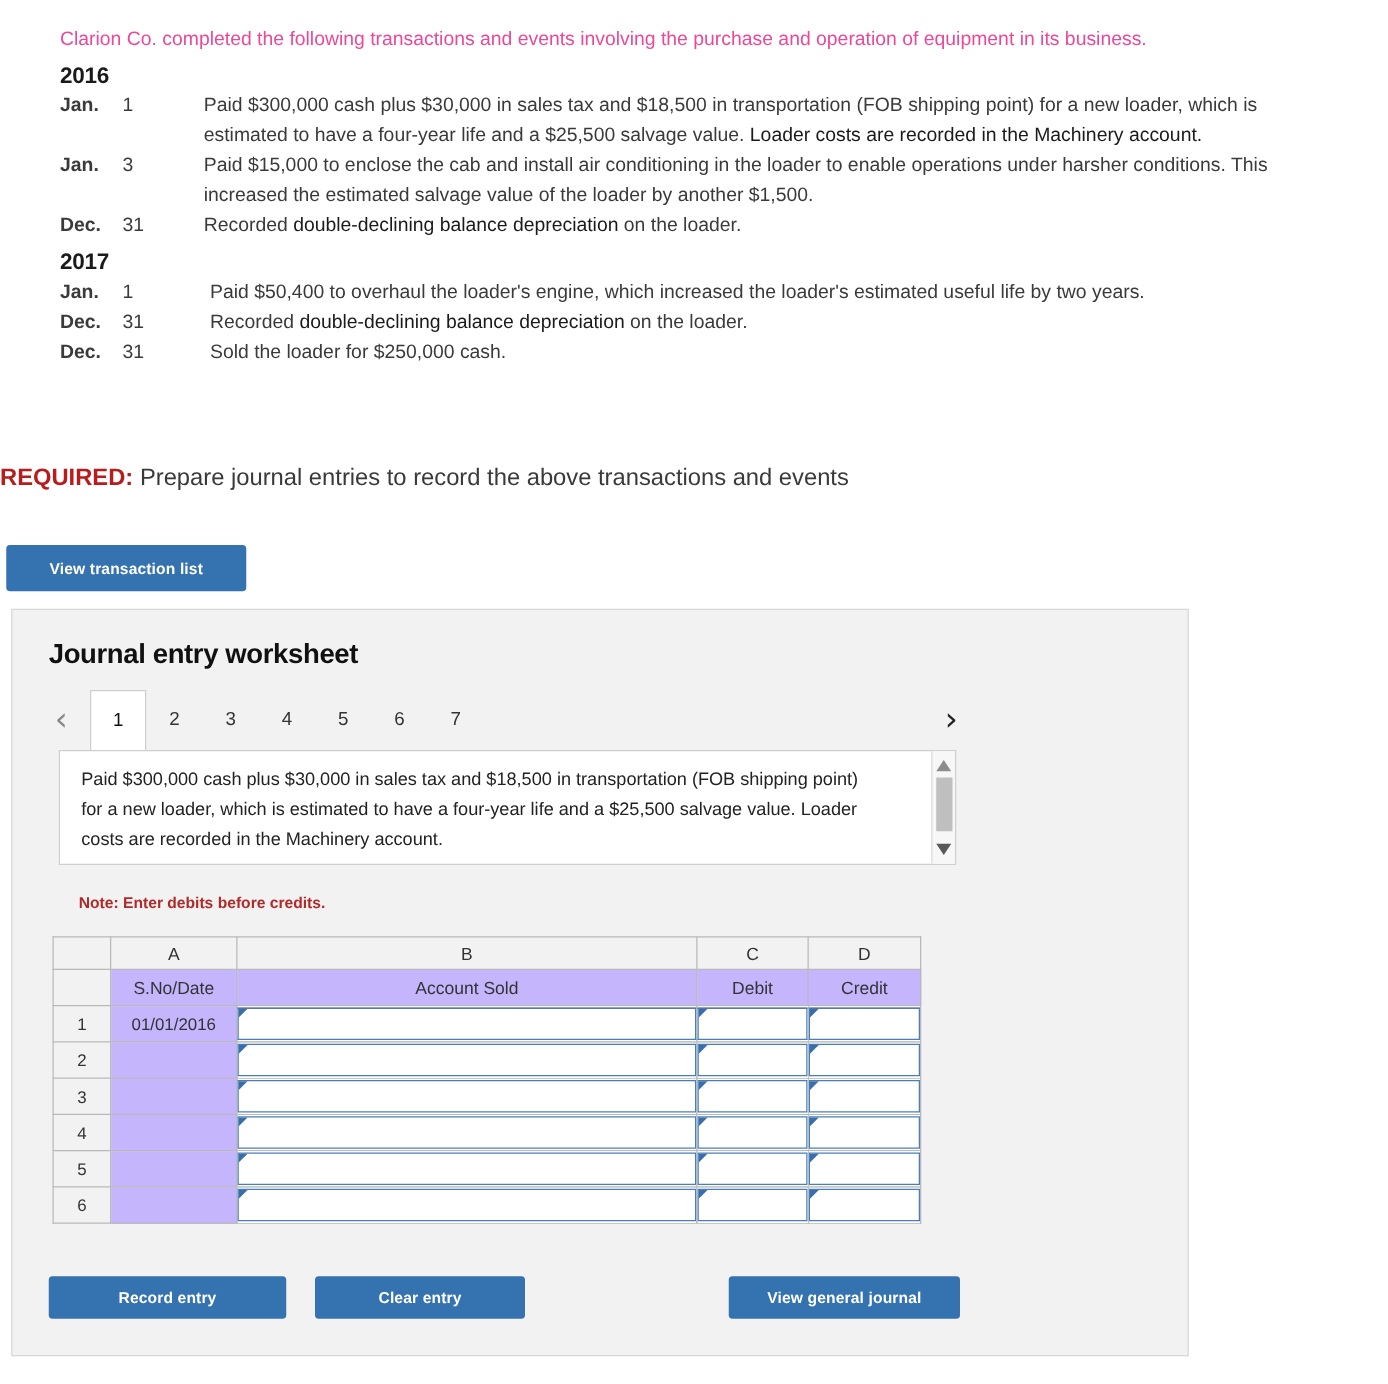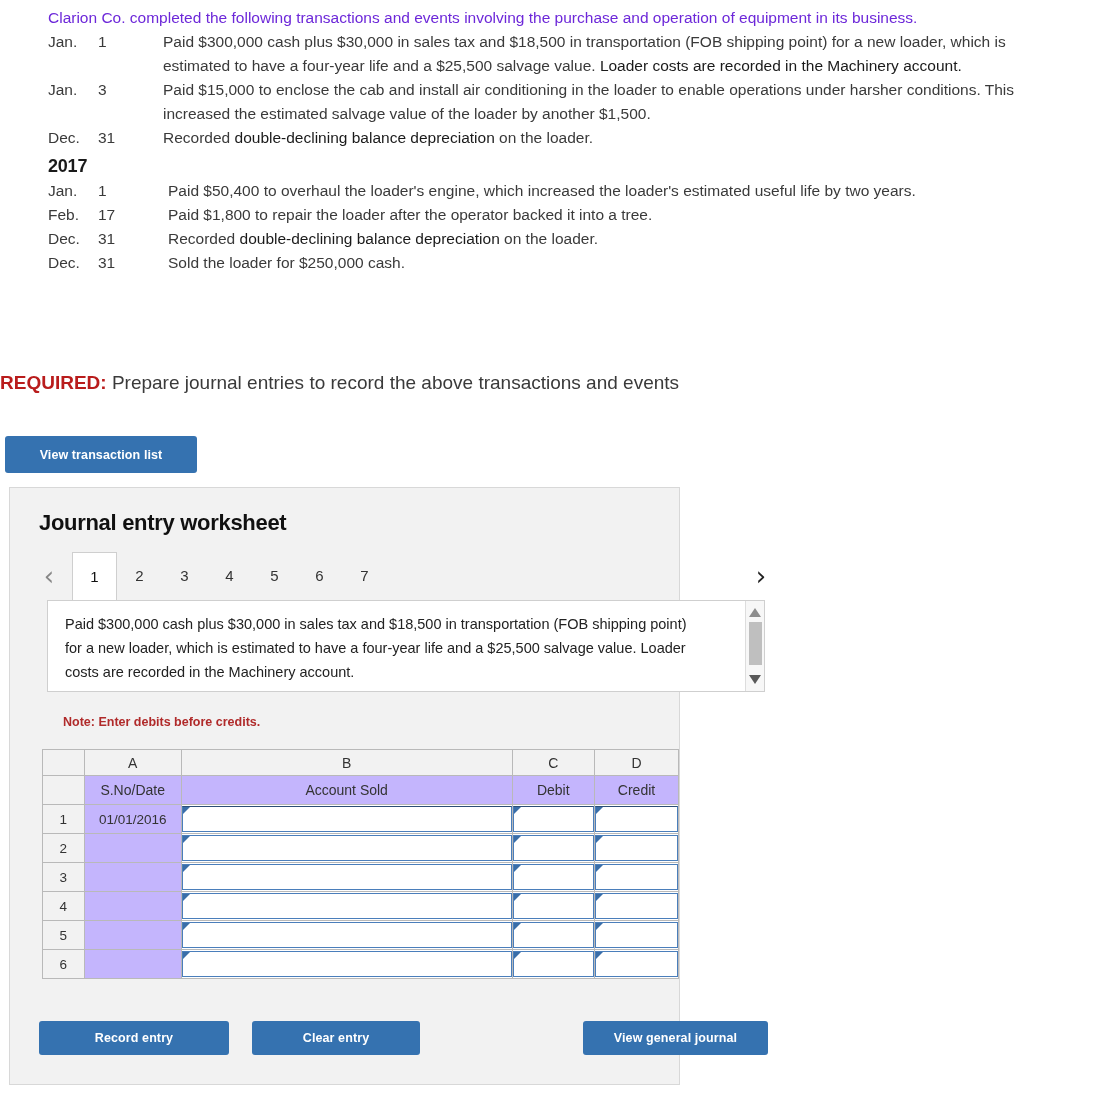--- a/index.html
+++ b/index.html
@@ -19,43 +19,43 @@
   
   .problem {
     position: absolute;
     left: 48px;
     top: 0px;
     width: 968px;
   }
   .intro {
     font-size: 15.5px;
     line-height: 24px;
-    color: #6d28d9;
+    color: #ec4899;
     margin: 0;
-    padding-top: 6px;
+    padding-top: 20px;
   }
   .year-head {
     font-size: 18px;
     font-weight: bold;
     color: #1a1a1a;
     margin: 6px 0 2px 0;
     letter-spacing: -0.2px;
   }
   .tx-table {
     border-collapse: collapse;
     width: 968px;
   }
   .tx-table td {
     vertical-align: top;
     font-size: 15.5px;
     line-height: 24px;
     color: #3a3a3a;
     padding: 0;
   }
-  .col-month { width: 50px; }
+  .col-month { width: 50px; font-weight: bold; }
   .col-day   { width: 65px; }
   .col-desc  { }
   .tx-2017 .col-desc { padding-left: 5px; }
   .tx-table b { color: #1a1a1a; font-weight: normal; }
 
   .required {
     position: absolute;
     left: 0px;
     top: 370px;
     font-size: 19px;
@@ -88,21 +88,21 @@
     top: 436px;
     width: 192px;
     height: 37px;
   }
 
   
   .panel {
     position: absolute;
     left: 9px;
     top: 487px;
-    width: 671px;
+    width: 942px;
     height: 598px;
     background: #f2f2f2;
     border: 1px solid #d8d8d8;
     box-sizing: border-box;
   }
   .panel-title {
     position: absolute;
     left: 29px;
     top: 22px;
     font-size: 22px;
@@ -300,20 +300,21 @@
   .btn-record  { position: absolute; left: 39px;  top: 1021px; width: 190px; height: 34px; }
   .btn-clear   { position: absolute; left: 252px; top: 1021px; width: 168px; height: 34px; }
   .btn-journal { position: absolute; left: 583px; top: 1021px; width: 185px; height: 34px; }
 </style>
 </head>
 <body>
 
 <div class="problem">
   <p class="intro">Clarion Co. completed the following transactions and events involving the purchase and operation of equipment in its business.</p>
   <div>
+      <div class="year-head">2016</div>
       <table class="tx-table">
         <tbody>
           <tr>
             <td class="col-month">Jan.</td>
             <td class="col-day">1</td>
             <td class="col-desc"><span>Paid $300,000 cash plus $30,000 in sales tax and $18,500 in transportation (FOB shipping point) for a new loader, which is estimated to have a four-year life and a $25,500 salvage value. </span><b>Loader costs are recorded in the Machinery account.</b><span></span></td>
           </tr>
           <tr>
             <td class="col-month">Jan.</td>
             <td class="col-day">3</td>
@@ -326,25 +327,20 @@
           </tr>
         </tbody>
       </table>
       <div class="year-head">2017</div>
       <table class="tx-table tx-2017">
         <tbody>
           <tr>
             <td class="col-month">Jan.</td>
             <td class="col-day">1</td>
             <td class="col-desc"><span>Paid $50,400 to overhaul the loader's engine, which increased the loader's estimated useful life by two years.</span><b></b><span></span></td>
-          </tr>
-          <tr>
-            <td class="col-month">Feb.</td>
-            <td class="col-day">17</td>
-            <td class="col-desc"><span>Paid $1,800 to repair the loader after the operator backed it into a tree.</span><b></b><span></span></td>
           </tr>
           <tr>
             <td class="col-month">Dec.</td>
             <td class="col-day">31</td>
             <td class="col-desc"><span>Recorded </span><b>double-declining balance depreciation</b><span> on the loader.</span></td>
           </tr>
           <tr>
             <td class="col-month">Dec.</td>
             <td class="col-day">31</td>
             <td class="col-desc"><span>Sold the loader for $250,000 cash.</span><b></b><span></span></td>

